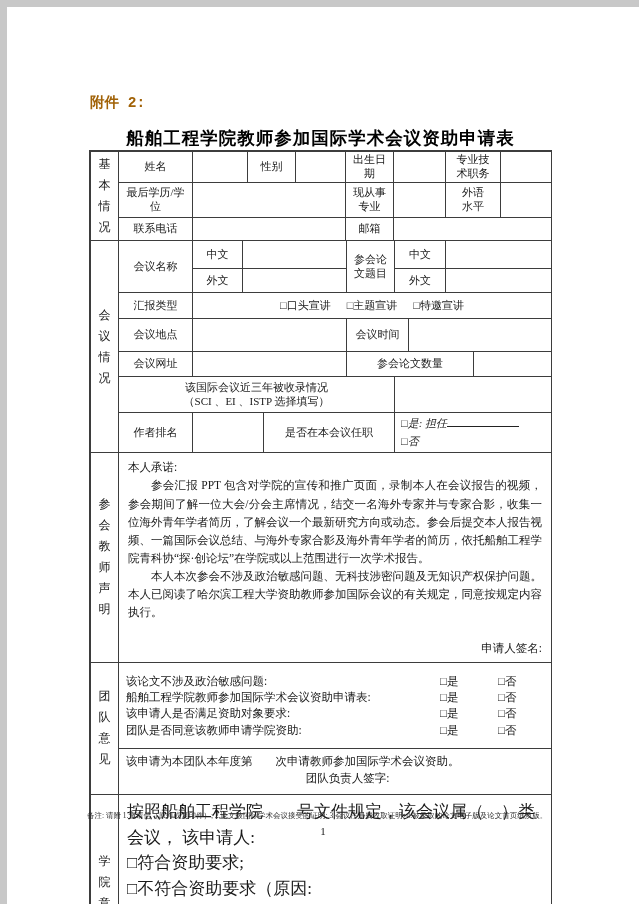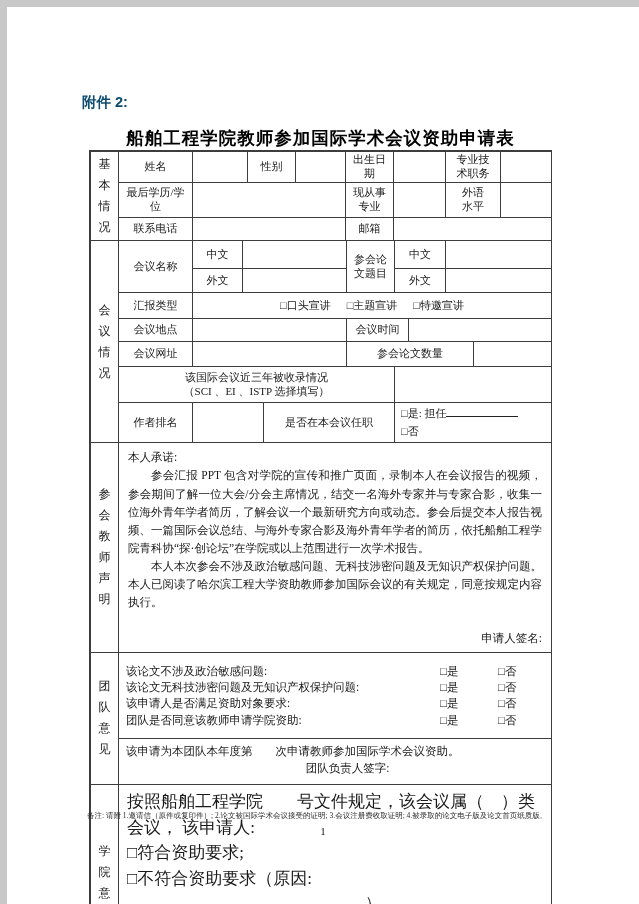--- a/index.html
+++ b/index.html
@@ -10,23 +10,23 @@
     color:#1a1a1a;
     position:relative;
     overflow:hidden;
   }
   .sheet {
     position:absolute; left:7px; top:7px;
     width:632px; height:897px;
     background:#ffffff;
   }
   .attachment {
-    position:absolute; left:75px; top:86px;
-    font-family:Liberation Sans, sans-serif;
-    font-weight:bold; font-size:14.5px; color:#0c4a6e;
+    position:absolute; left:83px; top:86px;
+    font-family:Liberation Mono, monospace;
+    font-weight:bold; font-size:14.5px; color:#a16207;
   }
   .doc-title {
     position:absolute; left:83px; top:119px; width:461px;
     text-align:center; font-weight:bold; font-size:17.5px;
     letter-spacing:1px; color:#000000;
   }
   .form-wrap {
     position:absolute; left:82px; top:143px; width:463px;
     border:1px solid #3d3d3d; background:#fff;
   }
@@ -40,21 +40,21 @@
     overflow:hidden;
   }
   .v-label {
     display:flex; flex-direction:column; align-items:center; justify-content:center;
     gap:6px; font-size:12px;
   }
   .v-label span { display:block; }
   .wrap-tight { padding:1px 6px; }
   .wrap-tighter { padding:1px 13px; }
   .opt-row { display:flex; justify-content:center; gap:16px; }
-  .serve-cell { text-align:left; padding:2px 6px; line-height:1.6; }
+  .serve-cell { text-align:left; padding:2px 6px; line-height:1.6;font-style:italic; }
   .uline { display:inline-block; border-bottom:1px solid #222; height:10px; vertical-align:baseline; }
   .decl-cell { text-align:justify; padding:5px 9px; font-size:11.5px; line-height:1.58; vertical-align:top; }
   .decl-cell p.ind { text-indent:2em; }
   .sig-line { padding-left:45%; text-align:right; margin-top:17px; }
   .team-q-cell { text-align:left; padding:10px 7px; vertical-align:top; font-size:11.5px; }
   .team-q { display:flex; line-height:1.42; }
   .team-q .q { flex:1; }
   .team-q .yes { width:58px; }
   .team-q .no { width:46px; }
   .team-cnt-cell { text-align:left; padding:4px 7px; vertical-align:top; font-size:11.5px; line-height:1.5; }
@@ -169,21 +169,21 @@
       <tr style="height:26px">
         <td>汇报类型</td>
         <td colspan="8">
           <div class="opt-row">
             <span>□口头宣讲</span>
             <span>□主题宣讲</span>
             <span>□特邀宣讲</span>
           </div>
         </td>
       </tr>
-      <tr style="height:23px">
+      <tr style="height:33px">
         <td>会议地点</td>
         <td colspan="3"></td>
         <td colspan="2">会议时间</td>
         <td colspan="3"></td>
       </tr>
       <tr style="height:25px">
         <td>会议网址</td>
         <td colspan="3"></td>
         <td colspan="4">参会论文数量</td>
         <td></td>
@@ -249,21 +249,21 @@
                 <span>见</span>
               </div>
             </td>
         <td class="team-q-cell">
           <div class="team-q">
             <span class="q">该论文不涉及政治敏感问题:</span>
             <span class="yes">□是</span>
             <span class="no">□否</span>
           </div>
           <div class="team-q">
-            <span class="q">该论文无科技涉密问题及无知识产权保护问题:</span>
+            <span class="q">船舶工程学院教师参加国际学术会议资助申请表:</span>
             <span class="yes">□是</span>
             <span class="no">□否</span>
           </div>
           <div class="team-q">
             <span class="q">该申请人是否满足资助对象要求:</span>
             <span class="yes">□是</span>
             <span class="no">□否</span>
           </div>
           <div class="team-q">
             <span class="q">团队是否同意该教师申请学院资助:</span>

